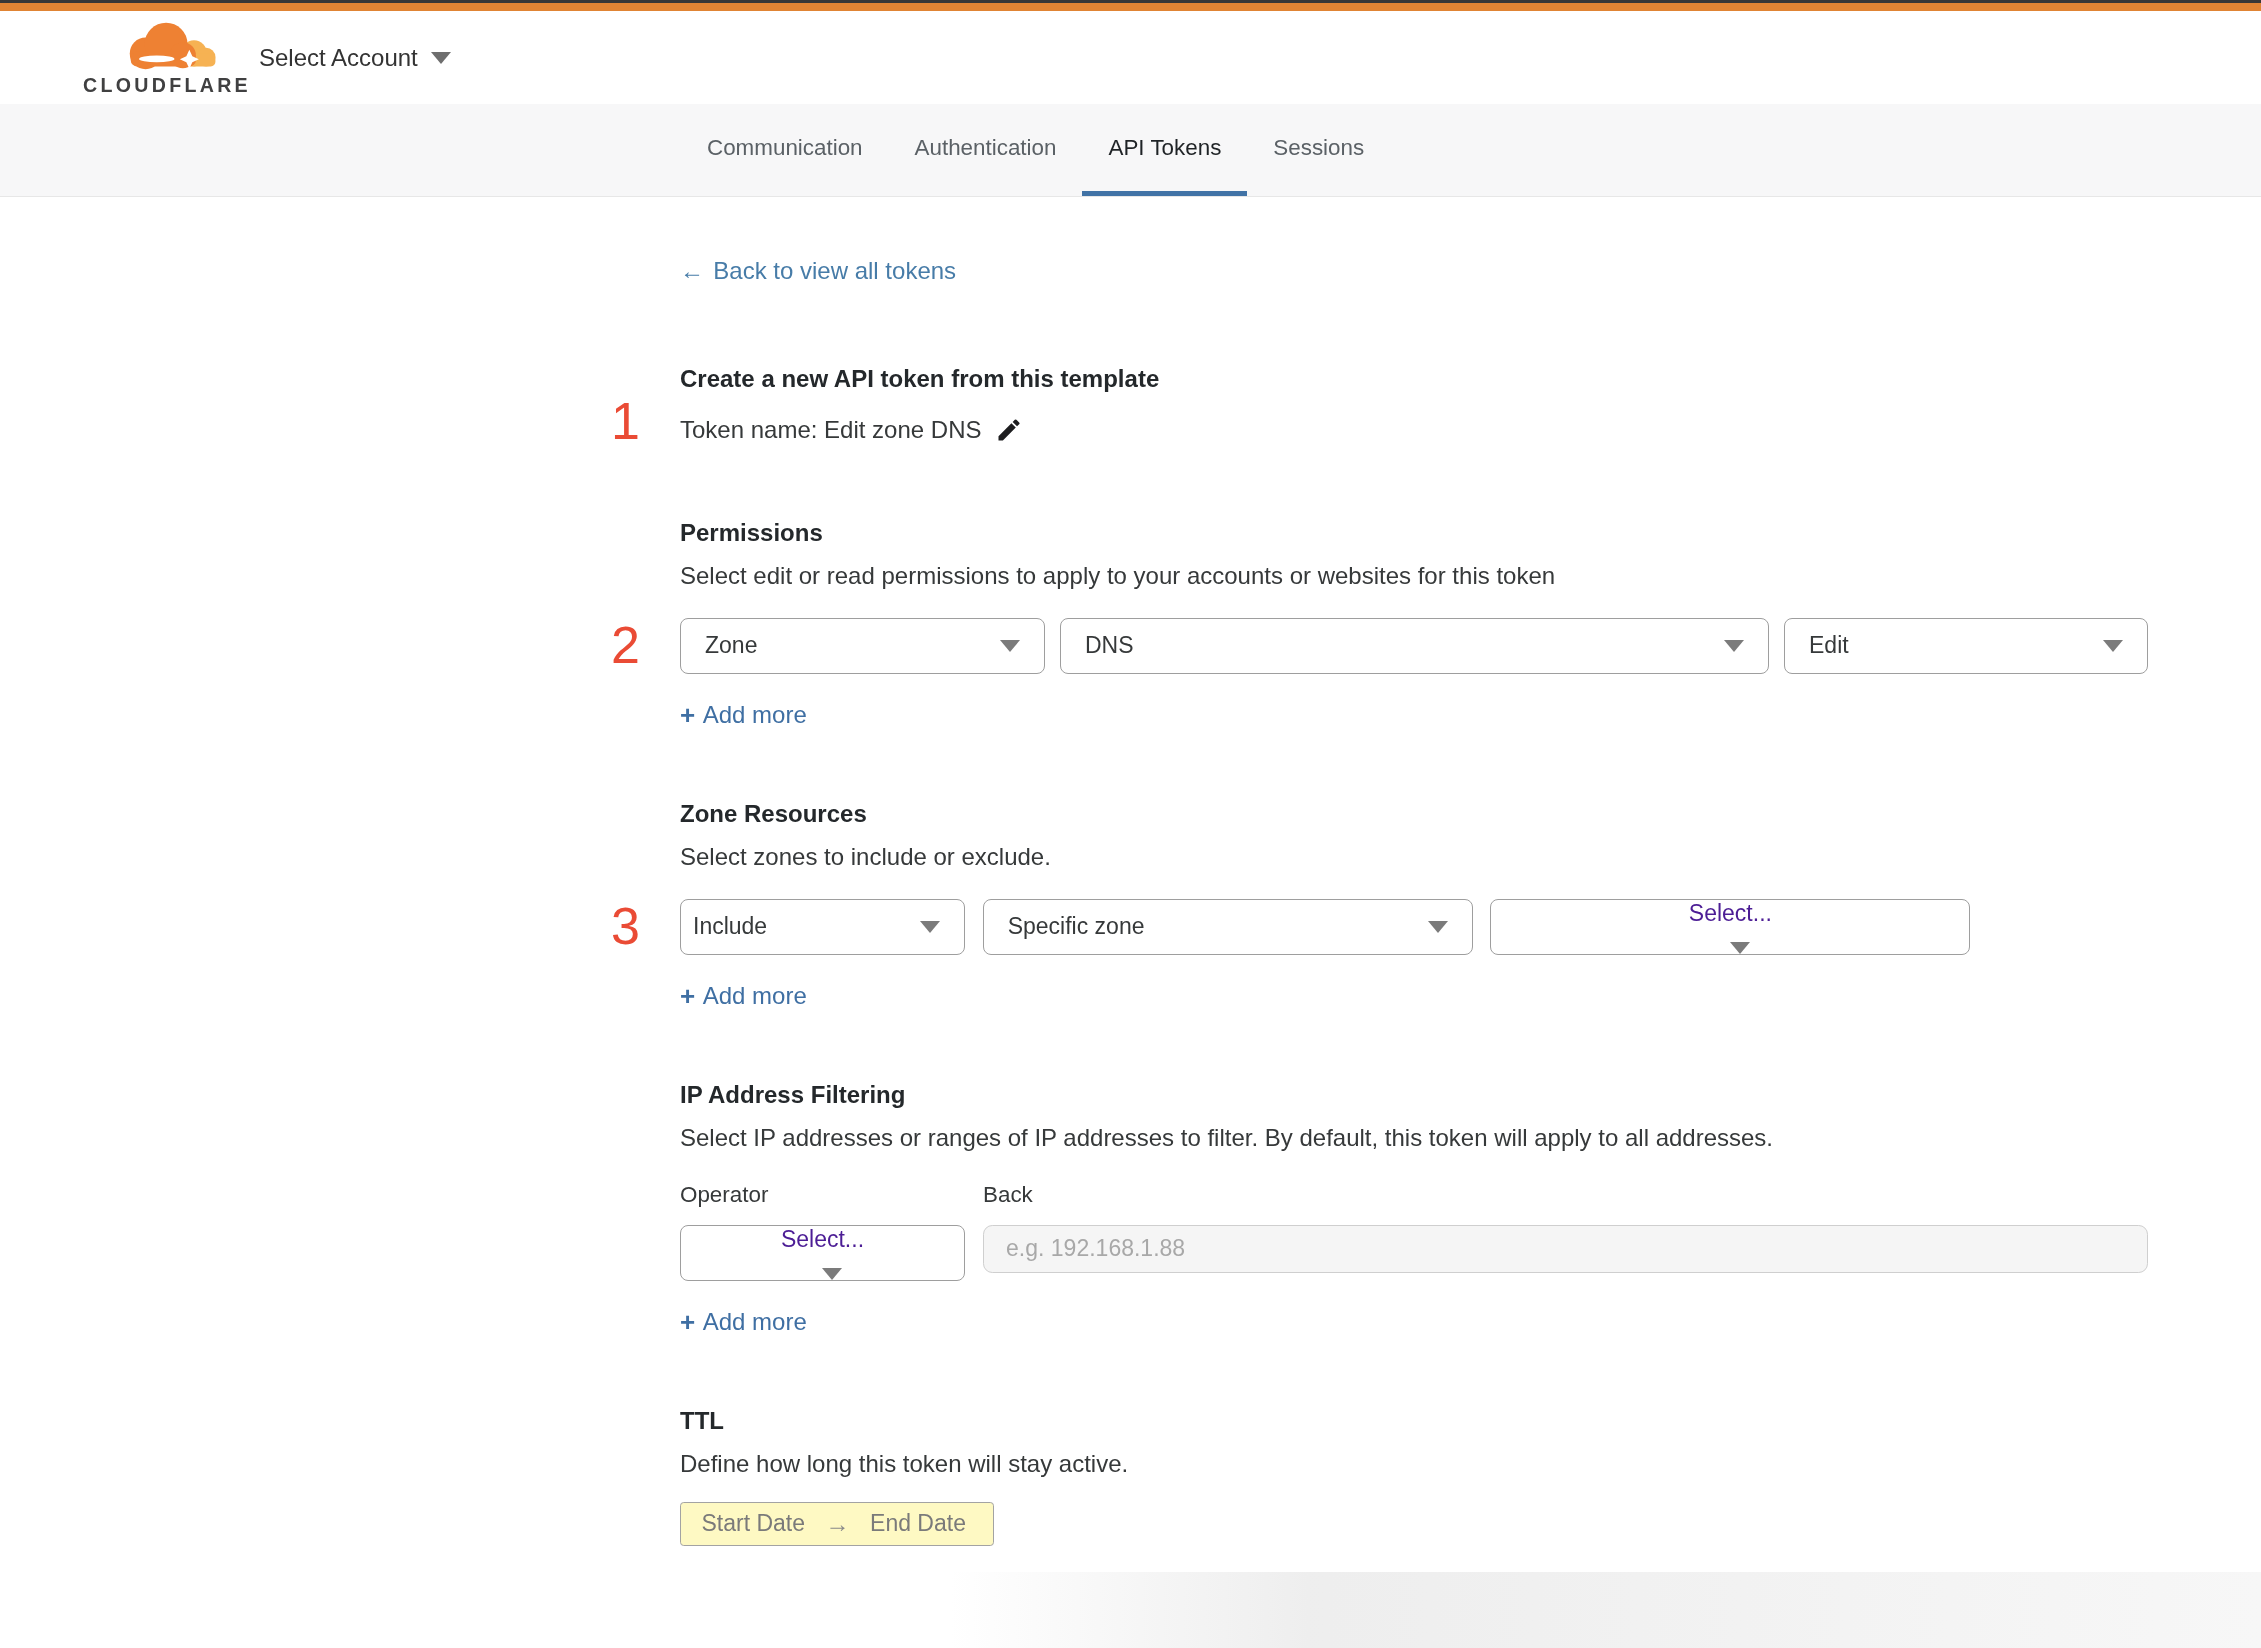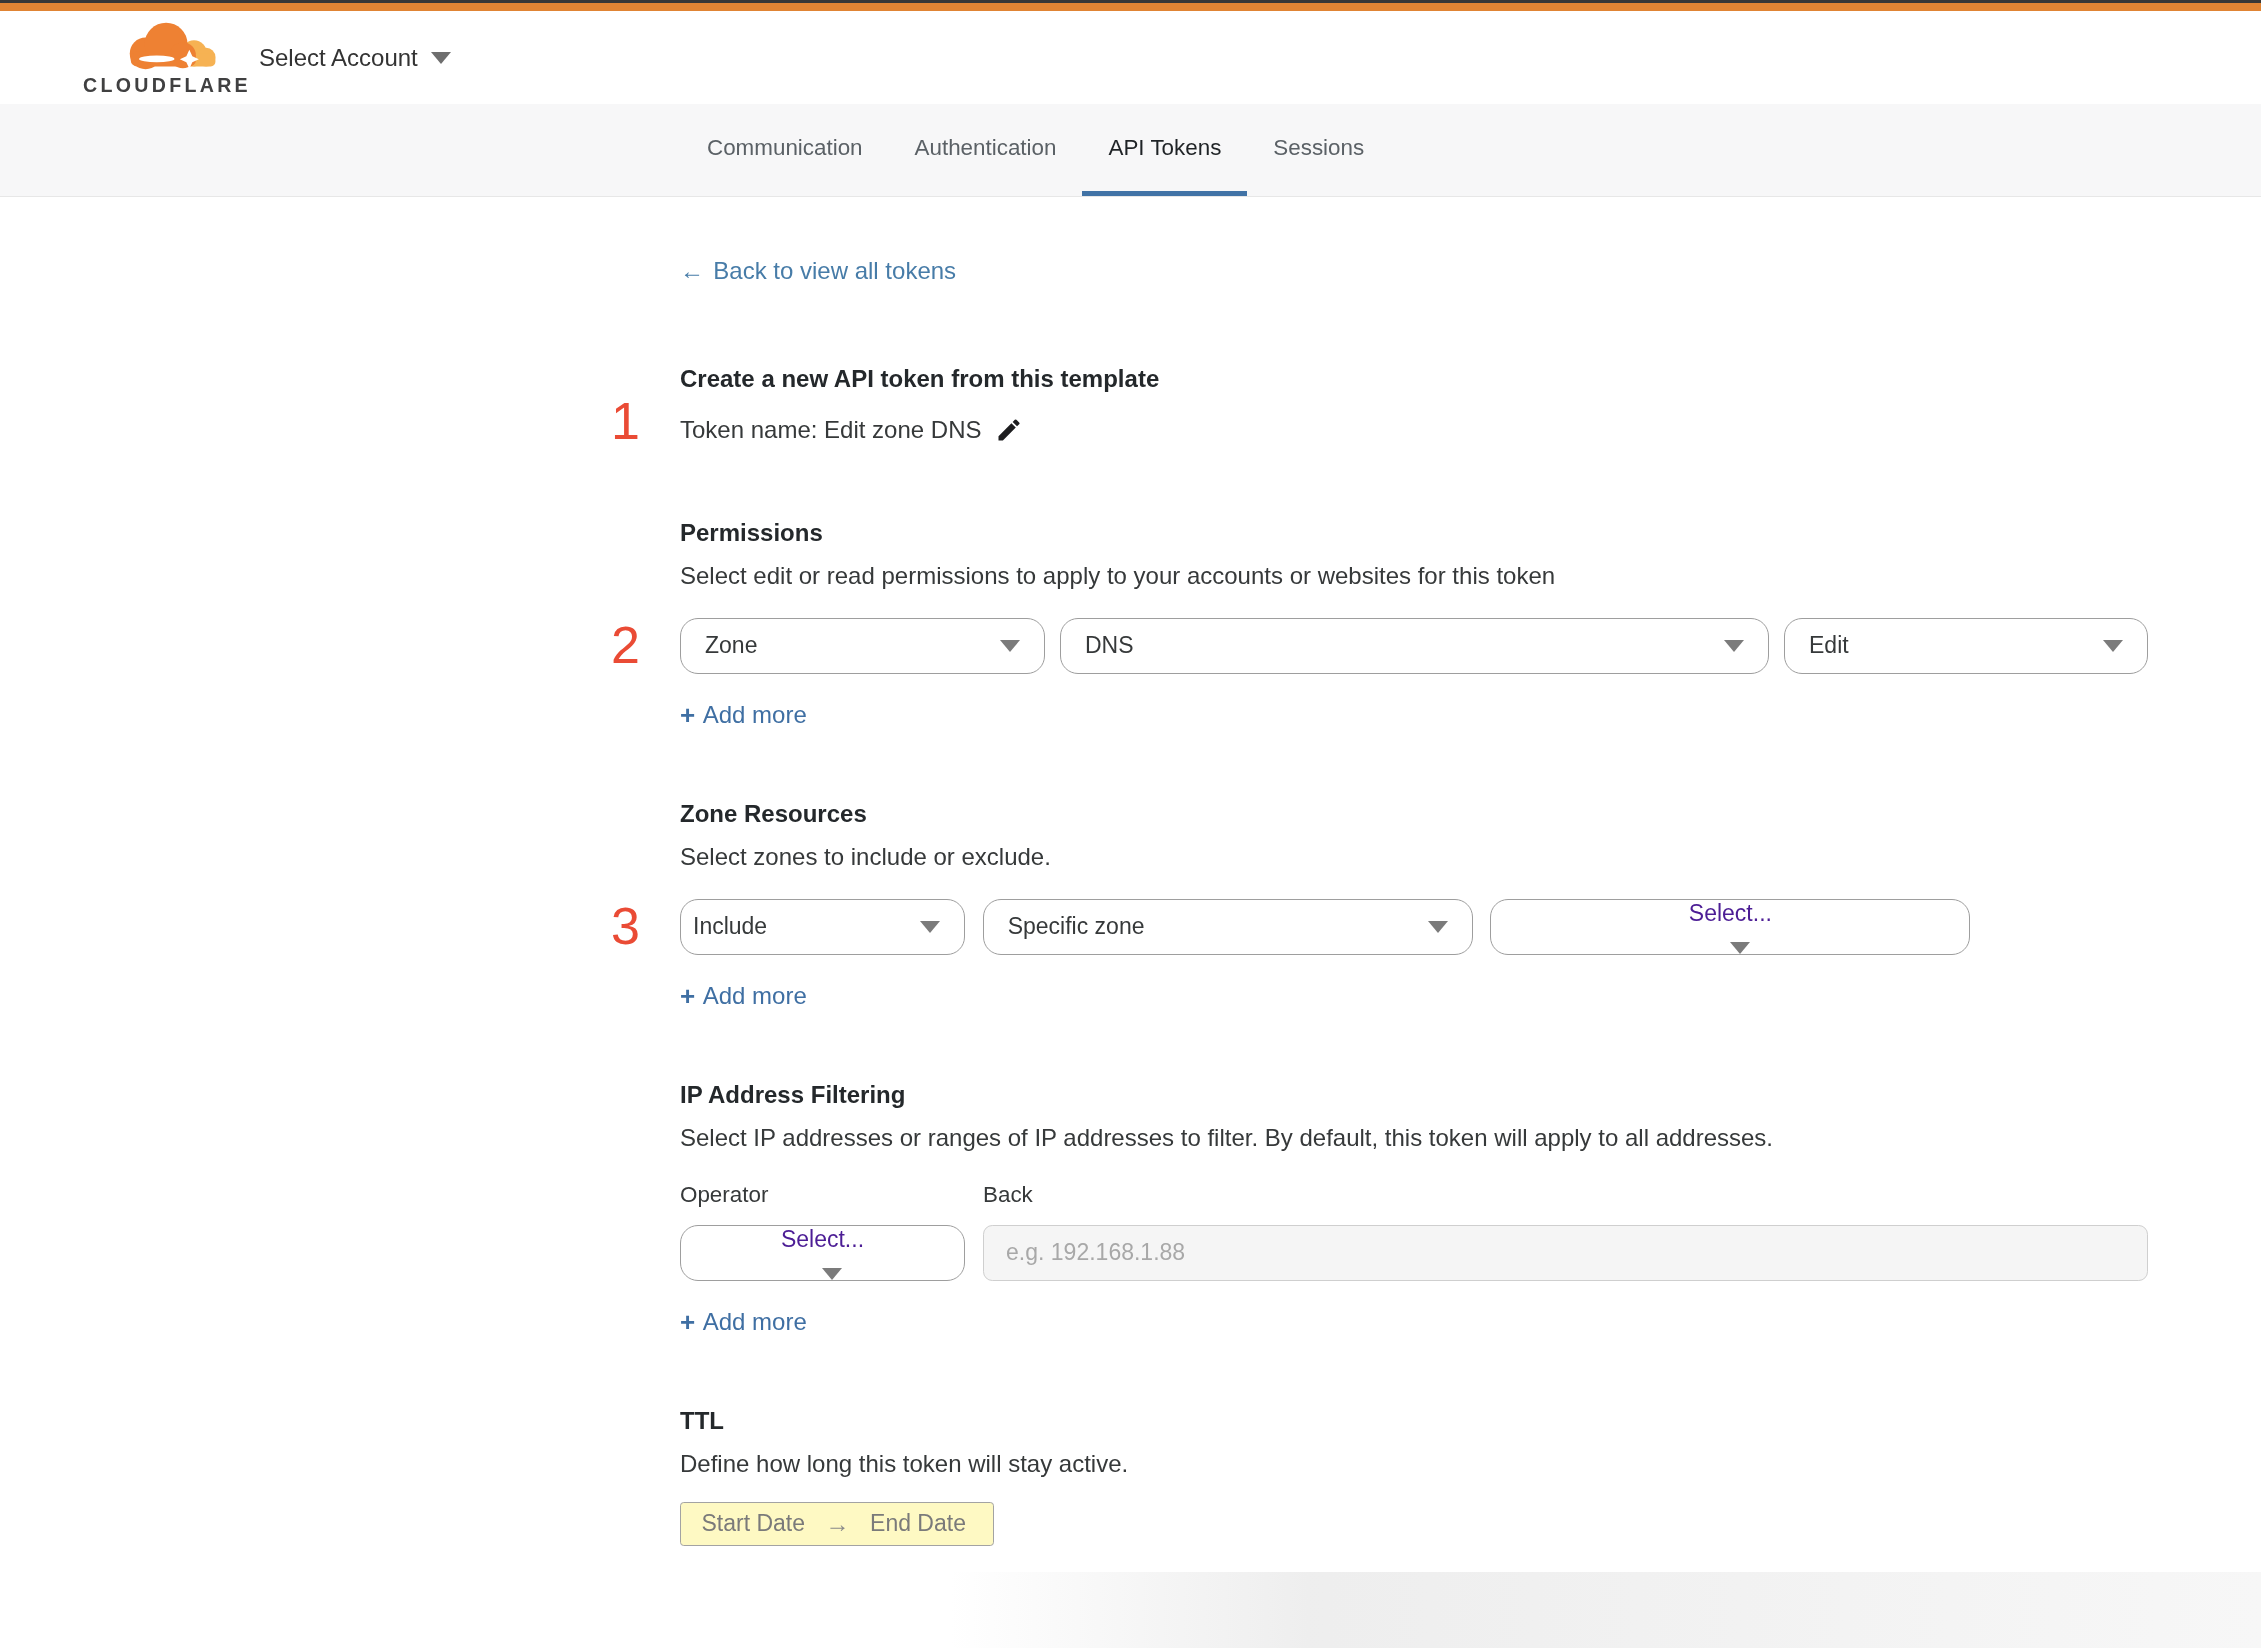--- a/index.html
+++ b/index.html
@@ -36,38 +36,38 @@
 
   .sec-heading { font-size:24px; font-weight:bold; color:#24282b; }
   .sec-desc { font-size:24px; color:#36393a; margin-top:15px; }
 
   .token-section { margin-top:80px; }
   .token-name-row { margin-top:22.4px; font-size:24px; display:flex; align-items:center; gap:13px; }
   .pencil { width:28px; height:28px; cursor:pointer; }
 
   .row { display:flex; margin-top:28px; }
   .select {
-    height:56px; border:1.9px solid #9e9e9e; border-radius:18px; background:#fff;
+    height:56px; border:1.9px solid #9e9e9e; border-radius:8px; background:#fff;
     display:flex; align-items:center; justify-content:space-between;
     padding:0 24px; font-size:23px; color:#36393a; cursor:pointer;
   }
   .select .sel-caret { width:0; height:0; border-left:10.3px solid transparent; border-right:10.3px solid transparent; border-top:12px solid #7b7b7b; margin-left:18.6px; }
   .select.placeholder { color:#4c1d95;flex-direction:column; }
 
   .add-more { margin-top:26px; font-size:24px; color:#3f6fa3; display:inline-flex; align-items:center; gap:7.5px; cursor:pointer; }
   .add-more .plus { font-size:26px; font-weight:bold; }
 
   .permissions { margin-top:75px; }
   .zone-resources { margin-top:69px; }
   .ip-filtering { margin-top:69px; }
   .ttl-section { margin-top:69px; }
 
   .field-labels { display:flex; margin-top:30px; font-size:22.4px; color:#36393a; }
   .value-input {
-    flex:1; height:56px; border:1.9px solid #cfcfcf; border-radius:9.3px; background:#f5f5f5;
+    flex:1; height:48px; border:1.9px solid #cfcfcf; border-radius:9.3px; background:#f5f5f5;
     font-size:23px; padding:0 22.4px; color:#36393a; font-family:"Liberation Sans", sans-serif;
   }
   .value-input::placeholder { color:#a8a8a8; }
 
   .ttl-box {
     margin-top:24px; width:314px; height:44px; border:1.9px solid #a3a3a3; border-radius:3.7px;
     display:flex; align-items:center; gap:20.5px; padding:0 20.5px;
     font-size:23px; color:#7a7a7a; cursor:pointer; background:#fef9c3;
   }
   .ttl-arrow { color:#8a8a8a; font-size:24px; }

